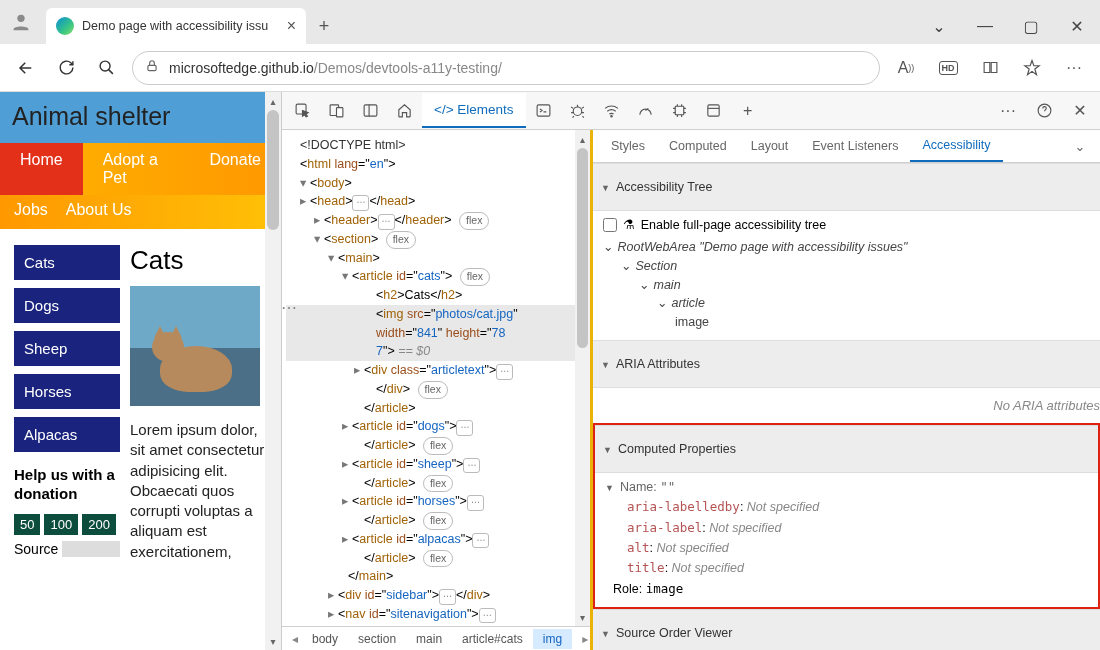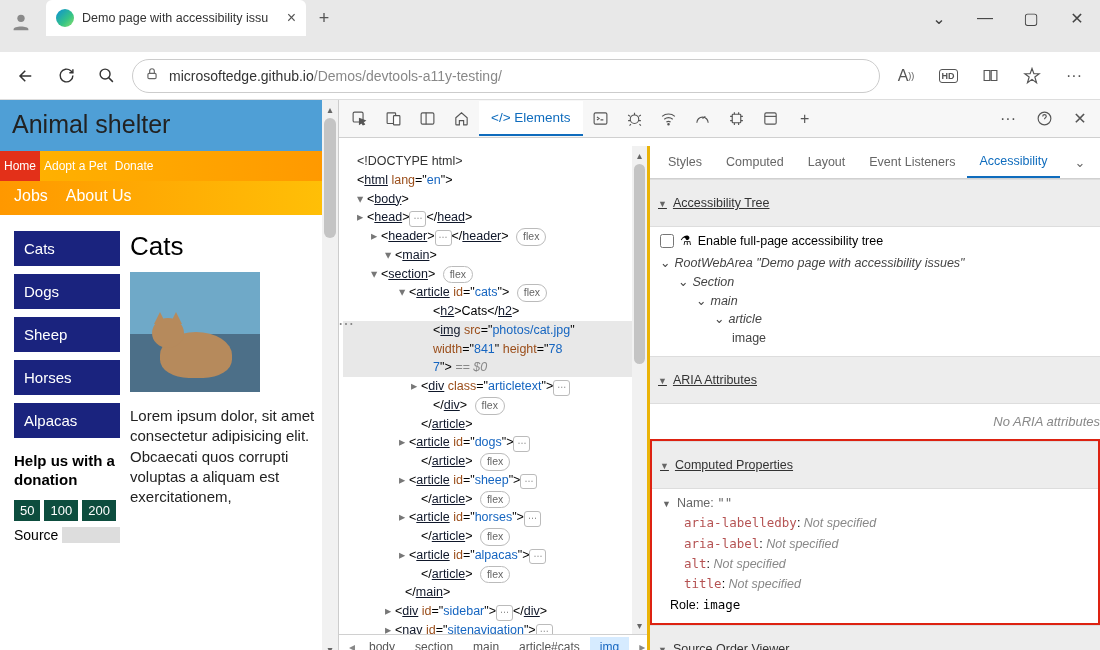--- a/index.html
+++ b/index.html
@@ -1,19 +1,19 @@
 <!DOCTYPE html>
 <html><head>
 <meta charset="utf-8">
 <style>
 * { box-sizing: border-box; margin: 0; padding: 0; font-family: "Segoe UI", Arial, sans-serif; }
 body { width: 1100px; height: 650px; background: #e8e8e8; overflow: hidden; position: relative; }
 
 
-.titlebar { height: 52px; background: #e8e8e8; display: flex; }
+.titlebar { height: 44px; background: #e8e8e8; display: flex; align-items: flex-end; }
 .profile-icon { width: 42px; height: 44px; display:flex; align-items:center; justify-content:center; }
 .profile-icon svg { width:22px; height:22px; fill:#8a8a8a; }
 .tab { background: #fff; height: 36px; border-radius: 6px 6px 0 0; display: flex; align-items: center; padding: 0 10px; min-width: 260px; margin-left:4px; }
 .tab-favicon { width:18px; height:18px; border-radius:50%; background: linear-gradient(135deg,#0b8fd6 0%,#36c486 60%,#8de06a 100%); margin-right:8px; }
 .tab-title { font-size: 12.5px; color:#333; flex:1; white-space:nowrap; overflow:hidden; }
 .tab-close { margin-left:8px; font-size:16px; color:#555; }
 .newtab { width:36px; height:36px; display:flex; align-items:center; justify-content:center; font-size:18px; color:#555; }
 .winctrls { margin-left:auto; display:flex; }
 .winctrls div { width:46px; height:36px; display:flex; align-items:center; justify-content:center; color:#444; }
 
@@ -22,29 +22,29 @@
 .tbtn { width:40px; height:40px; display:flex; align-items:center; justify-content:center; color:#555; border-radius:4px; }
 .addr { flex:1; height:34px; border:1px solid #ccc; border-radius:17px; display:flex; align-items:center; padding:0 12px; margin:0 6px; font-size:14px; color:#333; }
 .addr .lock { margin-right:10px; color:#666; }
 .addr .url-dim { color:#888; }
 .tool-right { display:flex; gap:2px; }
 
 
 .content { display:flex; height: calc(650px - 44px - 48px); background:#fff; }
 
 
-.page { width:338px; position:relative; overflow:hidden; }
+.page { width:281px; position:relative; overflow:hidden; }
 .page-header { background:#4f9fd6; padding:10px 12px 8px; }
 .page-title { font-size:25px; color:#222; font-weight:400; margin-bottom:4px; }
 .search-row { display:flex; align-items:center; gap:8px; }
 .search-row label { font-size:15px; color:#222; }
 .search-row input { width:95px; height:20px; border:1px solid #fff; background:#fff; }
 .go-btn { background:#0c7a0c; color:#fff; border:none; padding:3px 16px; font-size:15px; margin-left:auto; }
 .nav1 { background:linear-gradient(90deg,#ffb400,#ff9800); display:flex; }
-.nav1 a { padding:8px 4px; color:#fff; font-size:12px; }
+.nav1 a { padding:8px 20px; color:#fff; font-size:16px; }
 .nav1 a.home { background:#e33019; }
 .nav2 { background:linear-gradient(90deg,#ff9800,#ffc107); display:flex; padding:6px 14px 10px; gap:18px; }
 .nav2 a { color:#fff; font-size:16px; }
 .page-body { display:flex; padding:16px 10px 0 14px; gap:10px; }
 .sidebar { width:106px; }
 .sidebar button { display:block; width:100%; background:#1a237e; color:#fff; border:none; padding:9px 10px; text-align:left; font-size:15px; margin-bottom:8px; cursor:pointer; }
 .help { font-size:15px; font-weight:700; margin-top:14px; line-height:1.25; }
 .donate-row { display:flex; gap:4px; margin-top:10px; }
 .donate-row span { background:#0d4d3e; color:#fff; padding:3px 6px; font-size:13px; }
 .other { font-size:14px; margin-top:6px; display:flex; align-items:center; gap:4px;}
@@ -54,39 +54,39 @@
 .cat-body { position:absolute; bottom:14px; left:30px; width:72px; height:46px; background:#b68a5c; border-radius:50% 50% 40% 40%; }
 .cat-head { position:absolute; bottom:44px; left:22px; width:32px; height:30px; background:#b68a5c; border-radius:50%; }
 .cat-ear1 { position:absolute; bottom:68px; left:24px; width:0;height:0;border-left:6px solid transparent;border-right:6px solid transparent;border-bottom:12px solid #b68a5c;}
 .cat-ear2 { position:absolute; bottom:68px; left:40px; width:0;height:0;border-left:6px solid transparent;border-right:6px solid transparent;border-bottom:12px solid #b68a5c;}
 .lorem { font-size:15px; line-height:1.35; color:#222; }
 .page-scroll { position:absolute; right:0; top:0; width:16px; height:100%; background: #f1f1f1;}
 .page-scroll .up, .page-scroll .dn { height:18px; display:flex;align-items:center;justify-content:center;font-size:10px;color:#666;}
 .page-scroll .thumb { position:absolute; top:18px; left:2px; width:12px; height:120px; background:#c4c4c4; border-radius:6px;}
 
 
-.devtools { flex:1; display:flex; flex-direction:column; border-left:1px solid #ccc;gap:8px; }
+.devtools { flex:1; display:flex; flex-direction:column; border-left:1px solid #ccc; }
 .dt-tabs { height:38px; display:flex; align-items:center; border-bottom:1px solid #d0d0d0; padding:0 4px; gap:2px; background:#f7f7f7; }
 .dt-ico { width:32px; height:30px; display:flex; align-items:center; justify-content:center; color:#555; }
 .dt-tab { padding:9px 12px; font-size:13.5px; color:#333; }
 .dt-tab.active { color:#0f6cbd; border-bottom:2px solid #0f6cbd; background:#fff; }
 .dt-ico svg { width:17px; height:17px; stroke:#555; fill:none; stroke-width:1.6; }
 .dt-right { margin-left:auto; display:flex; gap:4px; }
 
 .dt-body { flex:1; display:flex; overflow:hidden; }
 
 
 .dom { width:308px; position:relative; font-family: Consolas, monospace; font-size:12.5px; line-height:1.5; padding:6px 0 0 4px; overflow:hidden;}
 .dom-scroll { position:absolute; right:0; top:0; width:15px; height:100%; background:#f1f1f1;}
 .dom-scroll .thumb { position:absolute; top:18px; left:2px; width:11px; height:200px; background:#c4c4c4; border-radius:6px;}
 .dom-scroll .up,.dom-scroll .dn{height:18px;display:flex;align-items:center;justify-content:center;font-size:10px;color:#666;}
 .dom-scroll .dn{position:absolute;bottom:0;width:100%;}
 .dl { white-space:nowrap; padding-left:18px;}
 .tw { color:#333; }
-.tag { color:#0f172a;text-decoration:underline; }
+.tag { color:#a16207; }
 .attr { color:#9b4e1a; }
 .val { color:#1565c0; }
 .badge { display:inline-block; border:1px solid #bbb; border-radius:9px; padding:0 6px; font-size:10.5px; color:#666; background:#fff; margin-left:4px;}
 .ellip { display:inline-block; border:1px solid #bbb; border-radius:3px; padding:0 3px; font-size:9px; background:#fff; color:#666;}
 .arrow { display:inline-block; width:10px; color:#777; margin-left:-12px;}
 .hl { background:#e8e8e8; }
 .hl-sel { color:#888; font-style:italic;}
 .gutter-dots{position:absolute;left:-1px;top:166px;color:#888;font-size:16px;letter-spacing:-2px;}
 
 
@@ -95,21 +95,21 @@
 .crumbs .cbtn { width:20px; text-align:center; color:#888;}
 .crumbs .sel { background:#d6ebff; color:#1565c0;}
 
 
 .rpanel { flex:1; border-left:3px solid #eab308; display:flex; flex-direction:column; font-size:13px; overflow:hidden;}
 .rtabs { height:36px; display:flex; align-items:center; border-bottom:1px solid #d0d0d0; padding:0 6px; background:#fff;}
 .rtab { padding:8px 12px; color:#666; font-size:12.5px;}
 .rtab.active { color:#0f6cbd; border-bottom:2px solid #0f6cbd;}
 .rtabs .chev { margin-left:auto; width:28px; text-align:center; color:#666;}
 
-.section-hdr { background:#ededed; padding:16px 8px; font-size:12.5px; color:#333; border-bottom:1px solid #ddd; border-top:1px solid #ddd;text-decoration:underline;}
+.section-hdr { background:#ededed; padding:16px 8px; font-size:12.5px; color:#333; border-bottom:1px solid #ddd; border-top:1px solid #ddd;}
 .section-hdr::before { content:"▼"; font-size:9px; margin-right:6px; color:#666;}
 .tree-body { padding:6px 10px 8px; font-size:12.5px; }
 .chk-row { display:flex; align-items:center; gap:6px; }
 .chk-row input { width:14px; height:14px;}
 .flask { font-size:13px; }
 .ax-tree { font-style:italic; color:#444; line-height:1.5; margin-top:6px;}
 .ax-tree .lvl1{padding-left:0;} .ax-tree .lvl2{padding-left:18px;} .ax-tree .lvl3{padding-left:36px;} .ax-tree .lvl4{padding-left:54px;} .ax-tree .lvl5{padding-left:72px;}
 .ax-tree .exp::before{content:"⌄";margin-right:4px;font-style:normal;}
 .noinfo { text-align:right; color:#888; font-style:italic; padding:10px 0;}
 
@@ -322,22 +322,22 @@
     <div class="dt-body">
 
       <div style="width:308px;display:flex;flex-direction:column;position:relative;">
       <div class="dom" style="flex:1;position:relative">
         <div class="gutter-dots">⋯</div>
         <div class="dl" style="padding-left:14px"><span class="tw">&lt;!DOCTYPE html&gt;</span></div>
         <div class="dl" style="padding-left:14px">&lt;<span class="tag">html</span> <span class="attr">lang</span>="<span class="val">en</span>"&gt;</div>
         <div class="dl" style="padding-left:26px"><span class="arrow">▾</span>&lt;<span class="tag">body</span>&gt;</div>
         <div class="dl" style="padding-left:26px"><span class="arrow">▸</span>&lt;<span class="tag">head</span>&gt;<span class="ellip">⋯</span>&lt;/<span class="tag">head</span>&gt;</div>
         <div class="dl" style="padding-left:40px"><span class="arrow">▸</span>&lt;<span class="tag">header</span>&gt;<span class="ellip">⋯</span>&lt;/<span class="tag">header</span>&gt; <span class="badge">flex</span></div>
+        <div class="dl" style="padding-left:40px"><span class="arrow">▾</span>&lt;<span class="tag">section</span>&gt; <span class="badge">flex</span></div>
         <div class="dl" style="padding-left:54px"><span class="arrow">▾</span>&lt;<span class="tag">main</span>&gt;</div>
-        <div class="dl" style="padding-left:40px"><span class="arrow">▾</span>&lt;<span class="tag">section</span>&gt; <span class="badge">flex</span></div>
         <div class="dl" style="padding-left:68px"><span class="arrow">▾</span>&lt;<span class="tag">article</span> <span class="attr">id</span>="<span class="val">cats</span>"&gt; <span class="badge">flex</span></div>
         <div class="dl" style="padding-left:90px">&lt;<span class="tag">h2</span>&gt;<span>Cats</span>&lt;/<span class="tag">h2</span>&gt;</div>
         <div class="dl hl" style="padding-left:90px">&lt;<span class="tag">img</span> <span class="attr">src</span>="<span class="val">photos/cat.jpg</span>"</div>
         <div class="dl hl" style="padding-left:90px"><span class="attr">width</span>="<span class="val">841</span>" <span class="attr">height</span>="<span class="val">78</span></div>
         <div class="dl hl" style="padding-left:90px"><span class="val">7</span>"&gt;<span class="hl-sel"> == $0</span></div>
         <div class="dl" style="padding-left:80px"><span class="arrow">▸</span>&lt;<span class="tag">div</span> <span class="attr">class</span>="<span class="val">articletext</span>"&gt;<span class="ellip">⋯</span></div>
         <div class="dl" style="padding-left:90px">&lt;/<span class="tag">div</span>&gt; <span class="badge">flex</span></div>
         <div class="dl" style="padding-left:78px">&lt;/<span class="tag">article</span>&gt;</div>
         <div class="dl" style="padding-left:68px"><span class="arrow">▸</span>&lt;<span class="tag">article</span> <span class="attr">id</span>="<span class="val">dogs</span>"&gt;<span class="ellip">⋯</span></div>
         <div class="dl" style="padding-left:78px">&lt;/<span class="tag">article</span>&gt; <span class="badge">flex</span></div>

